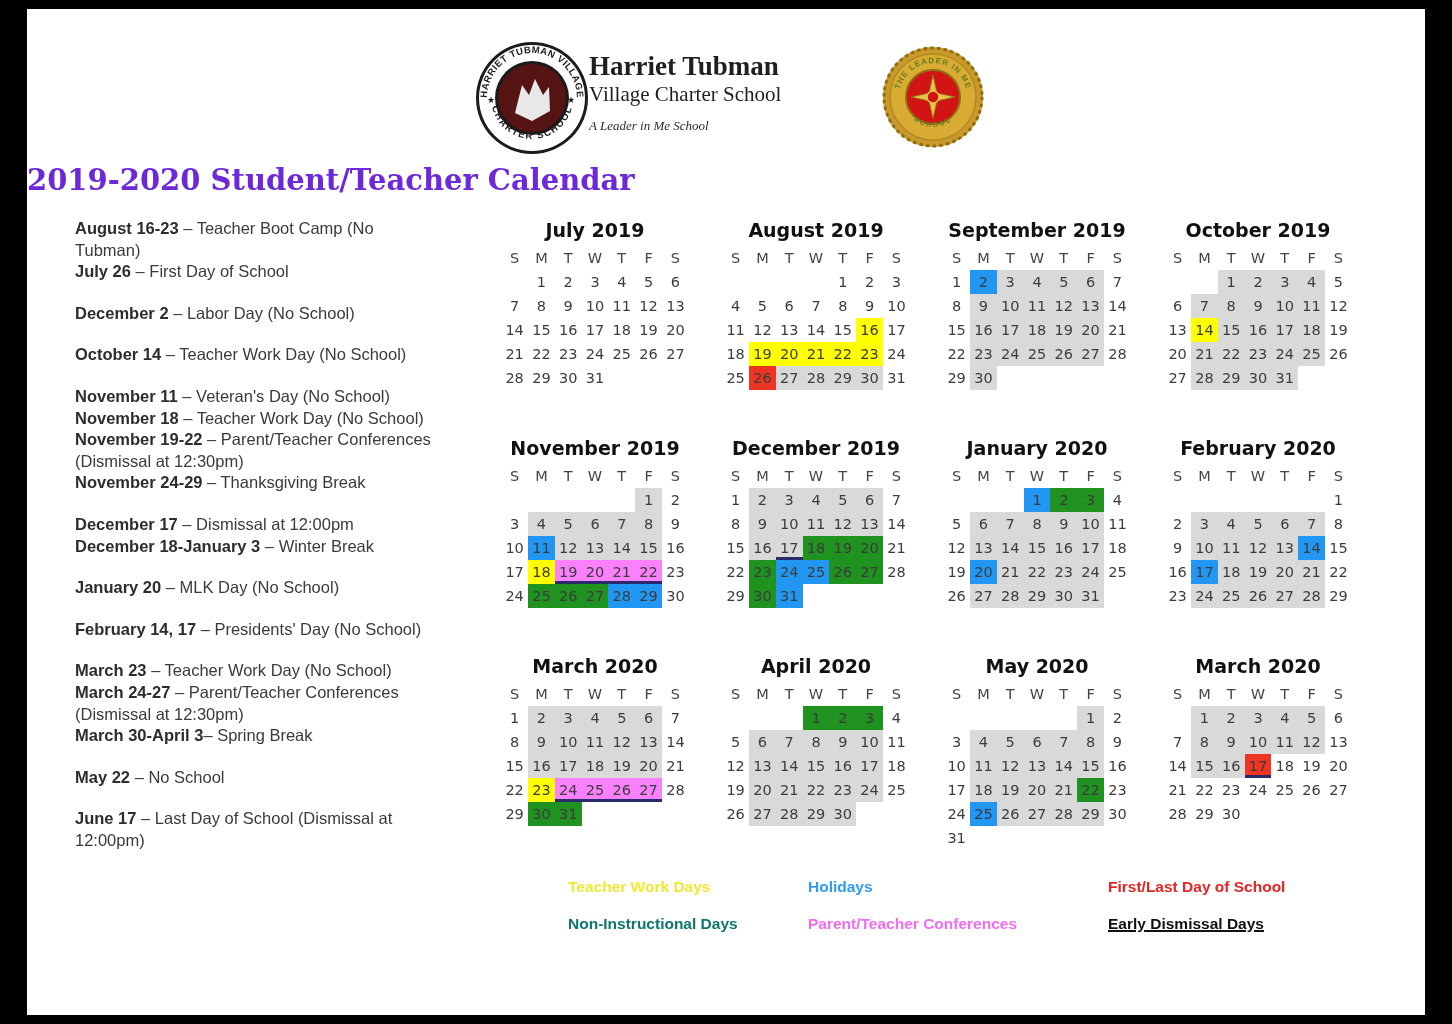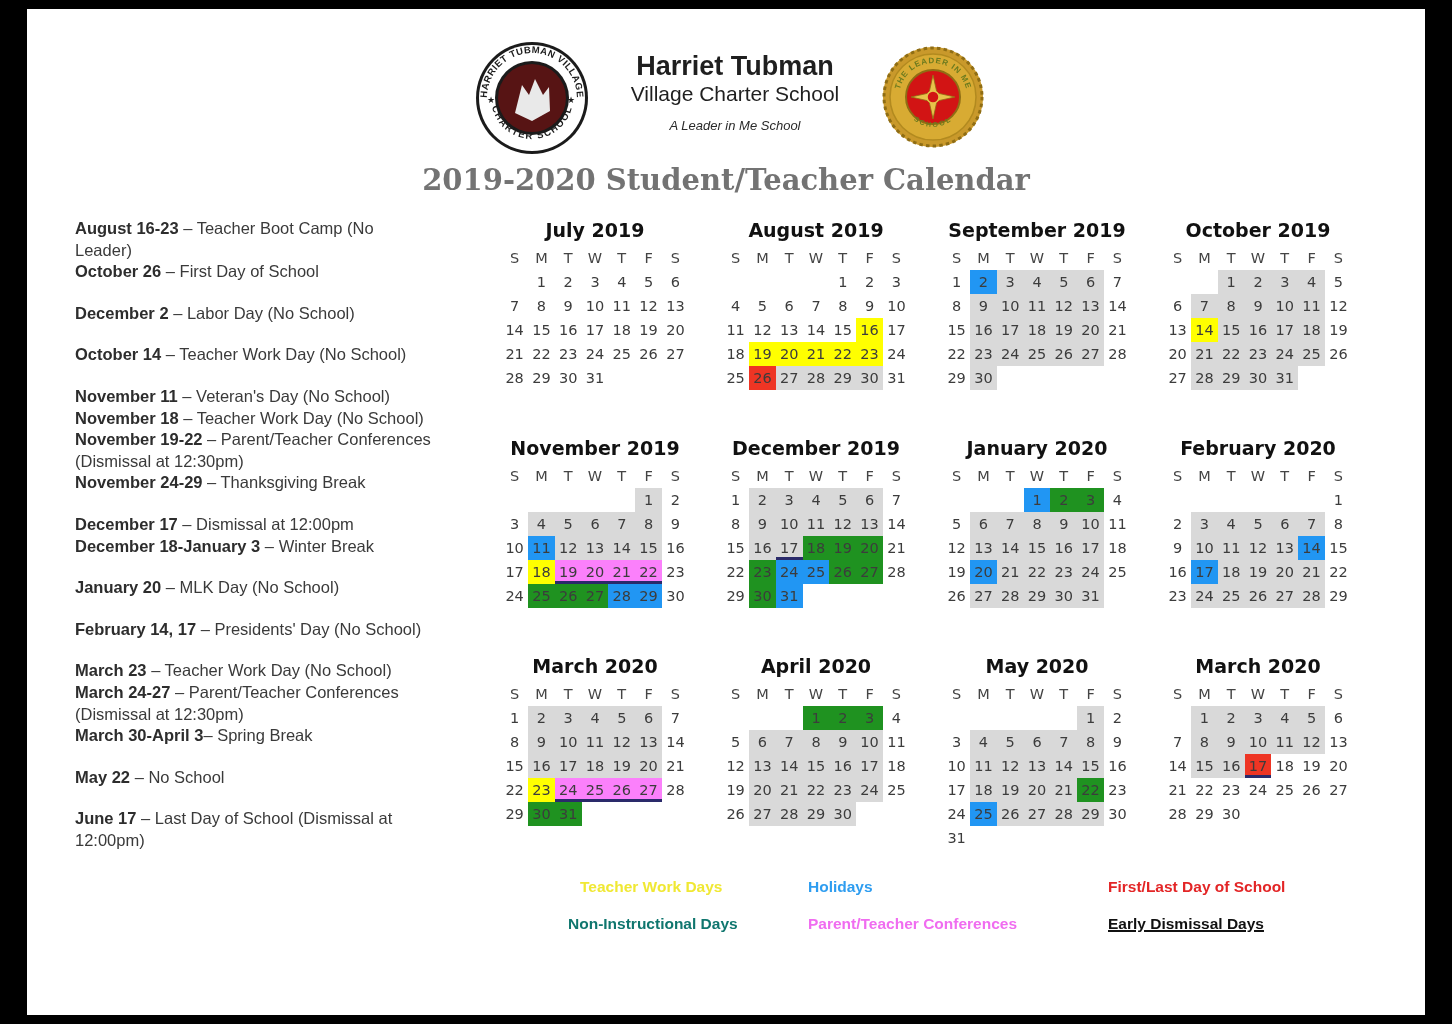--- a/index.html
+++ b/index.html
@@ -3,29 +3,29 @@
 <meta charset="utf-8">
 <style>
   html,body{margin:0;padding:0;}
   body{width:1452px;height:1024px;background:#000;overflow:hidden;position:relative;
        font-family:"Liberation Sans", sans-serif;}
   .page{position:absolute;left:27px;top:9px;width:1398px;height:1006px;background:#ffffff;}
 
   
   .header{position:absolute;left:448px;top:32px;width:510px;display:flex;align-items:flex-start;}
   .logo-left{width:114px;height:114px;flex:0 0 auto;}
-  .head-text{flex:1;text-align:center;padding-top:10px;font-family:Liberation Sans, sans-serif;color:#1f1f1f;}
+  .head-text{flex:1;padding-top:10px;font-family:Liberation Serif, serif;color:#1f1f1f;}
   .school1{font-size:27px;font-weight:bold;line-height:30px;}
   .school2{font-size:21px;line-height:26px;}
   .motto{font-size:13px;font-style:italic;margin-top:11px;color:#2a2a2a;}
   .logo-right{width:104px;height:104px;flex:0 0 auto;margin-top:4px;}
 
   
-  .big-title{position:absolute;left:0;width:100%;top:154px;text-align:center;
-    font-family:"DejaVu Serif", serif;font-weight:bold;font-size:29px;color:#737373;}
+  .big-title{position:absolute;left:0;width:100%;top:154px;text-align:left;
+    font-family:"DejaVu Serif", serif;font-weight:bold;font-size:29px;color:#6d28d9;}
 
   
   .events{position:absolute;left:48px;top:209px;width:412px;font-size:16.5px;line-height:21.6px;color:#3a3a3a;}
   .event-group{margin-bottom:20px;}
   .event-line b{color:#2d2d2d;}
 
   
   .calendars{position:absolute;left:474px;top:210px;display:grid;
     grid-template-columns:repeat(4,188px);column-gap:33px;grid-auto-rows:218px;}
   .month{}
@@ -99,22 +99,22 @@
         </text>
       </svg>
     </div>
   </div>
 
   <div class="big-title">2019-2020 Student/Teacher Calendar</div>
 
   <div class="events" id="events">
       <div class="event-group">
         <div class="event-line"><b>August 16-23</b><span> – Teacher Boot Camp (No</span></div>
-        <div class="event-line"><span>Leader)</span></div>
-        <div class="event-line"><b>October 26</b><span> – First Day of School</span></div>
+        <div class="event-line"><span>Tubman)</span></div>
+        <div class="event-line"><b>July 26</b><span> – First Day of School</span></div>
       </div>
       <div class="event-group">
         <div class="event-line"><b>December 2</b><span> – Labor Day (No School)</span></div>
       </div>
       <div class="event-group">
         <div class="event-line"><b>October 14</b><span> – Teacher Work Day (No School)</span></div>
       </div>
       <div class="event-group">
         <div class="event-line"><b>November 11</b><span> – Veteran's Day (No School)</span></div>
         <div class="event-line"><b>November 18</b><span> – Teacher Work Day (No School)</span></div>
@@ -684,21 +684,21 @@
           <div class="cell">26</div>
           <div class="cell">27</div>
           <div class="cell">28</div>
           <div class="cell">29</div>
           <div class="cell">30</div>
         </div>
       </div>
     </div>
 
   <div class="legend" id="legend">
-      <div class="legend-item" style="color: rgb(240, 232, 51); margin-left: 12px;">Teacher Work Days</div>
+      <div class="legend-item" style="color: rgb(240, 232, 51);">Teacher Work Days</div>
       <div class="legend-item" style="color: rgb(46, 157, 240);">Holidays</div>
       <div class="legend-item" style="color: rgb(227, 37, 38);">First/Last Day of School</div>
       <div class="legend-item" style="color: #0f766e;">Non-Instructional Days</div>
       <div class="legend-item" style="color: rgb(240, 108, 240);">Parent/Teacher Conferences</div>
       <div class="legend-item u" style="color: rgb(17, 17, 17);">Early Dismissal Days</div>
     </div>
 
 
 </div>
 

